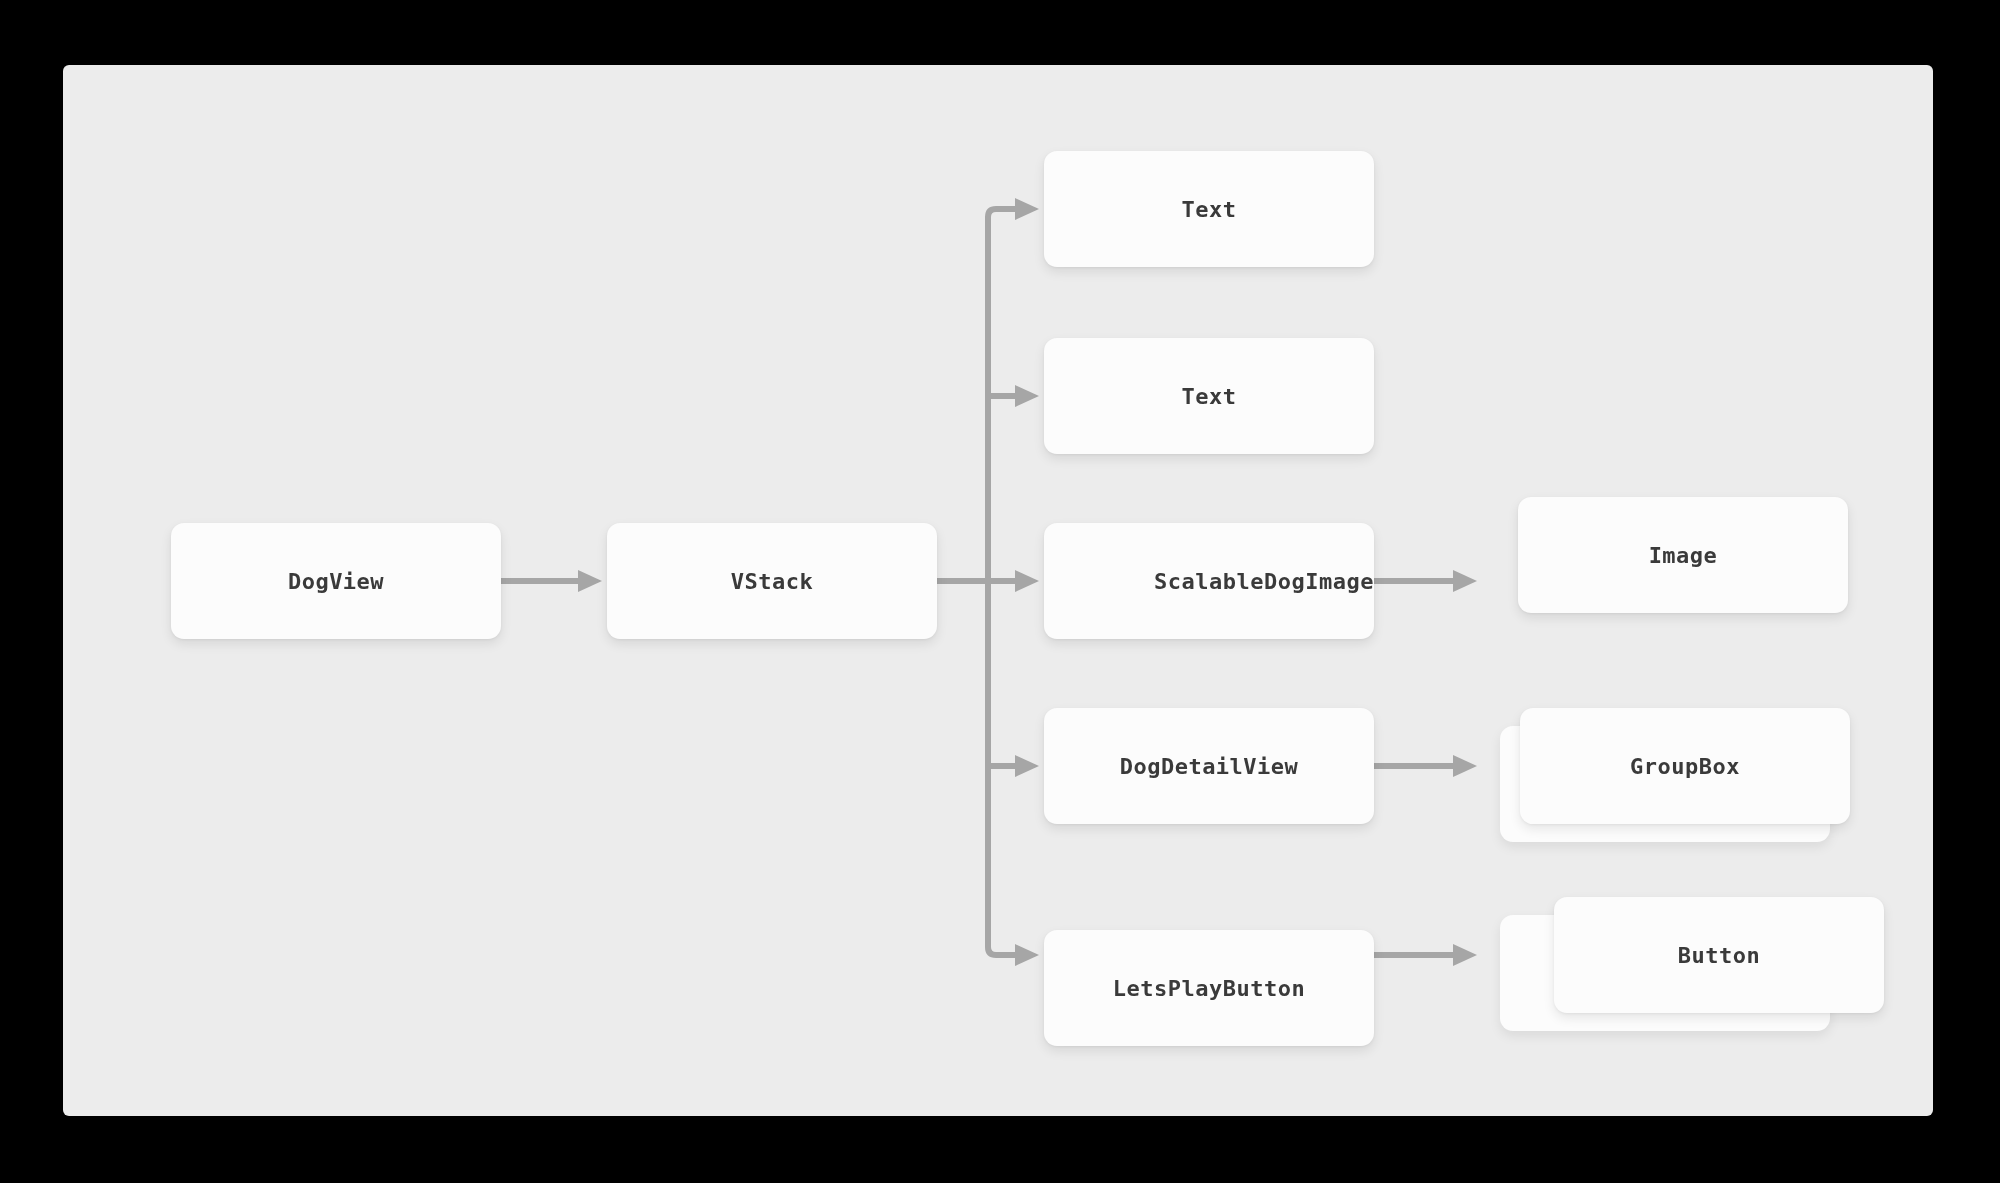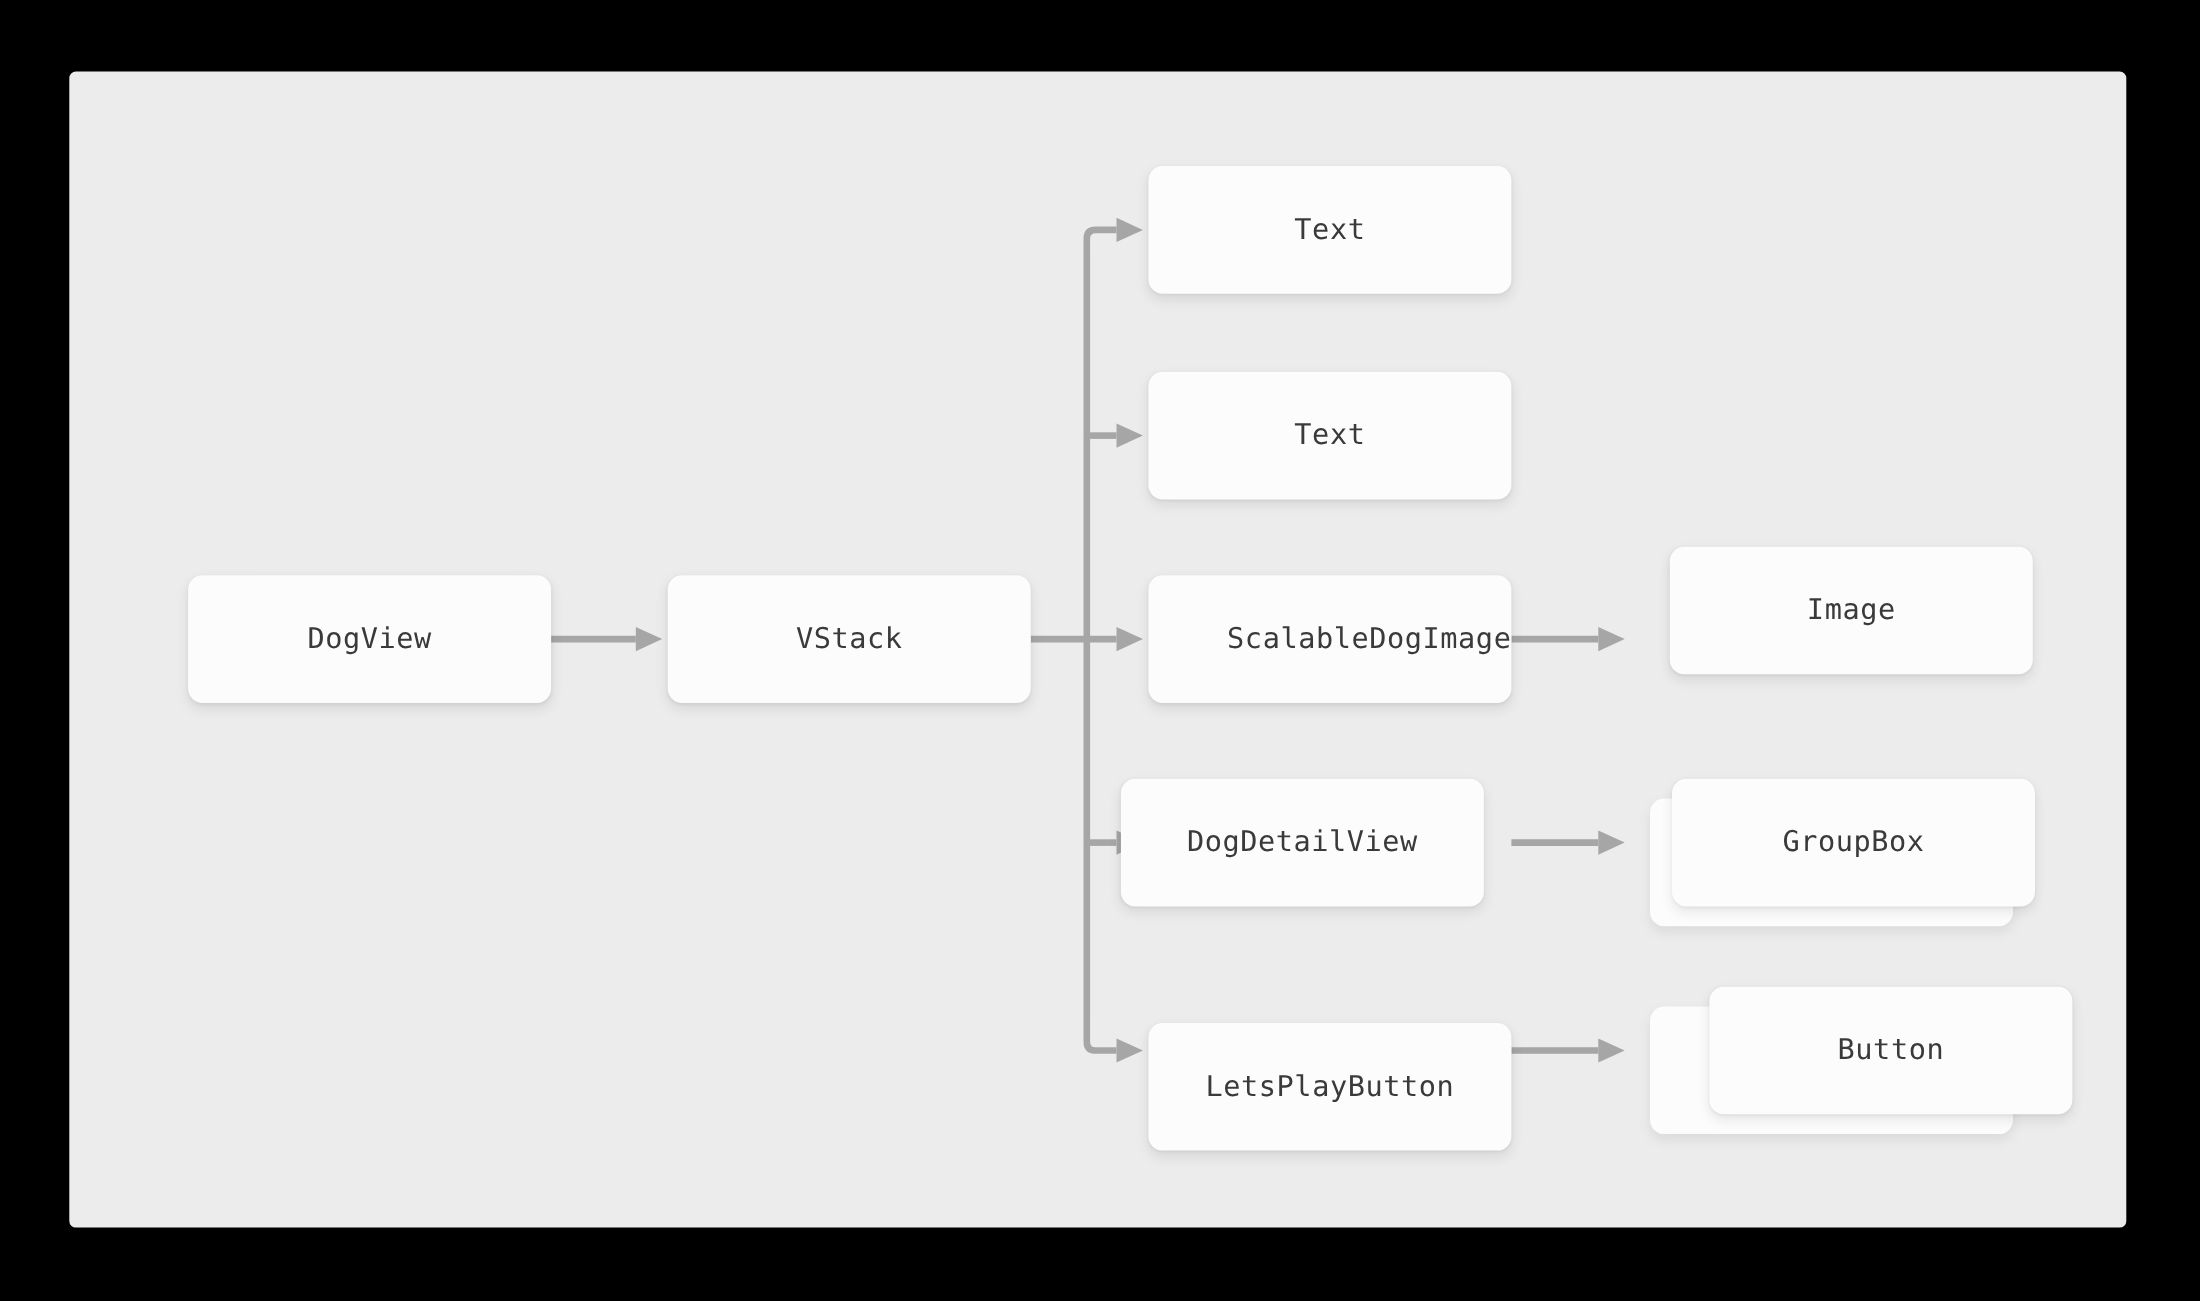--- a/index.html
+++ b/index.html
@@ -48,41 +48,41 @@
     width: 330px; height: 116px;
     background: var(--node-fill);
     border-radius: 13px;
     box-shadow: 0 5px 12px rgba(0,0,0,0.09), 0 1px 3px rgba(0,0,0,0.05);
     display: flex;
     align-items: center;
     justify-content: center;
     z-index: 2;
   }
   .node .label {
-    font-size: 26px;
-    font-weight: 400;
+    font-size: 22px;
+    font-weight: 700;
     color: var(--node-text);
     letter-spacing: 0.5px;
     white-space: nowrap;
   }
   .stack-card {
     position: absolute;
     width: 330px; height: 116px;
     background: var(--node-fill);
     border-radius: 13px;
     box-shadow: 0 5px 12px rgba(0,0,0,0.08);
     z-index: 1;
   }
   
   .n-dogview   { left: 108px;  top: 458px; }
   .n-vstack    { left: 544px;  top: 458px; }
   .n-text1     { left: 981px;  top: 86px;  }
   .n-text2     { left: 981px;  top: 273px; }
   .n-sdi       { left: 981px;  top: 458px; justify-content: flex-end; }
-  .n-ddv       { left: 956px;  top: 643px; }
+  .n-ddv       { left: 981px;  top: 643px; }
   .n-lpb       { left: 981px;  top: 832px; margin-top: 33px; }
   .n-image     { left: 1419px; top: 432px; margin-left: 36px; }
   .n-groupbox  { left: 1419px; top: 643px; margin-left: 38px; }
   .n-button    { left: 1491px; top: 832px; }
   .s-groupbox  { left: 1437px; top: 661px; }
   .s-button    { left: 1437px; top: 850px; }
 </style>
 </head>
 <body>
 

